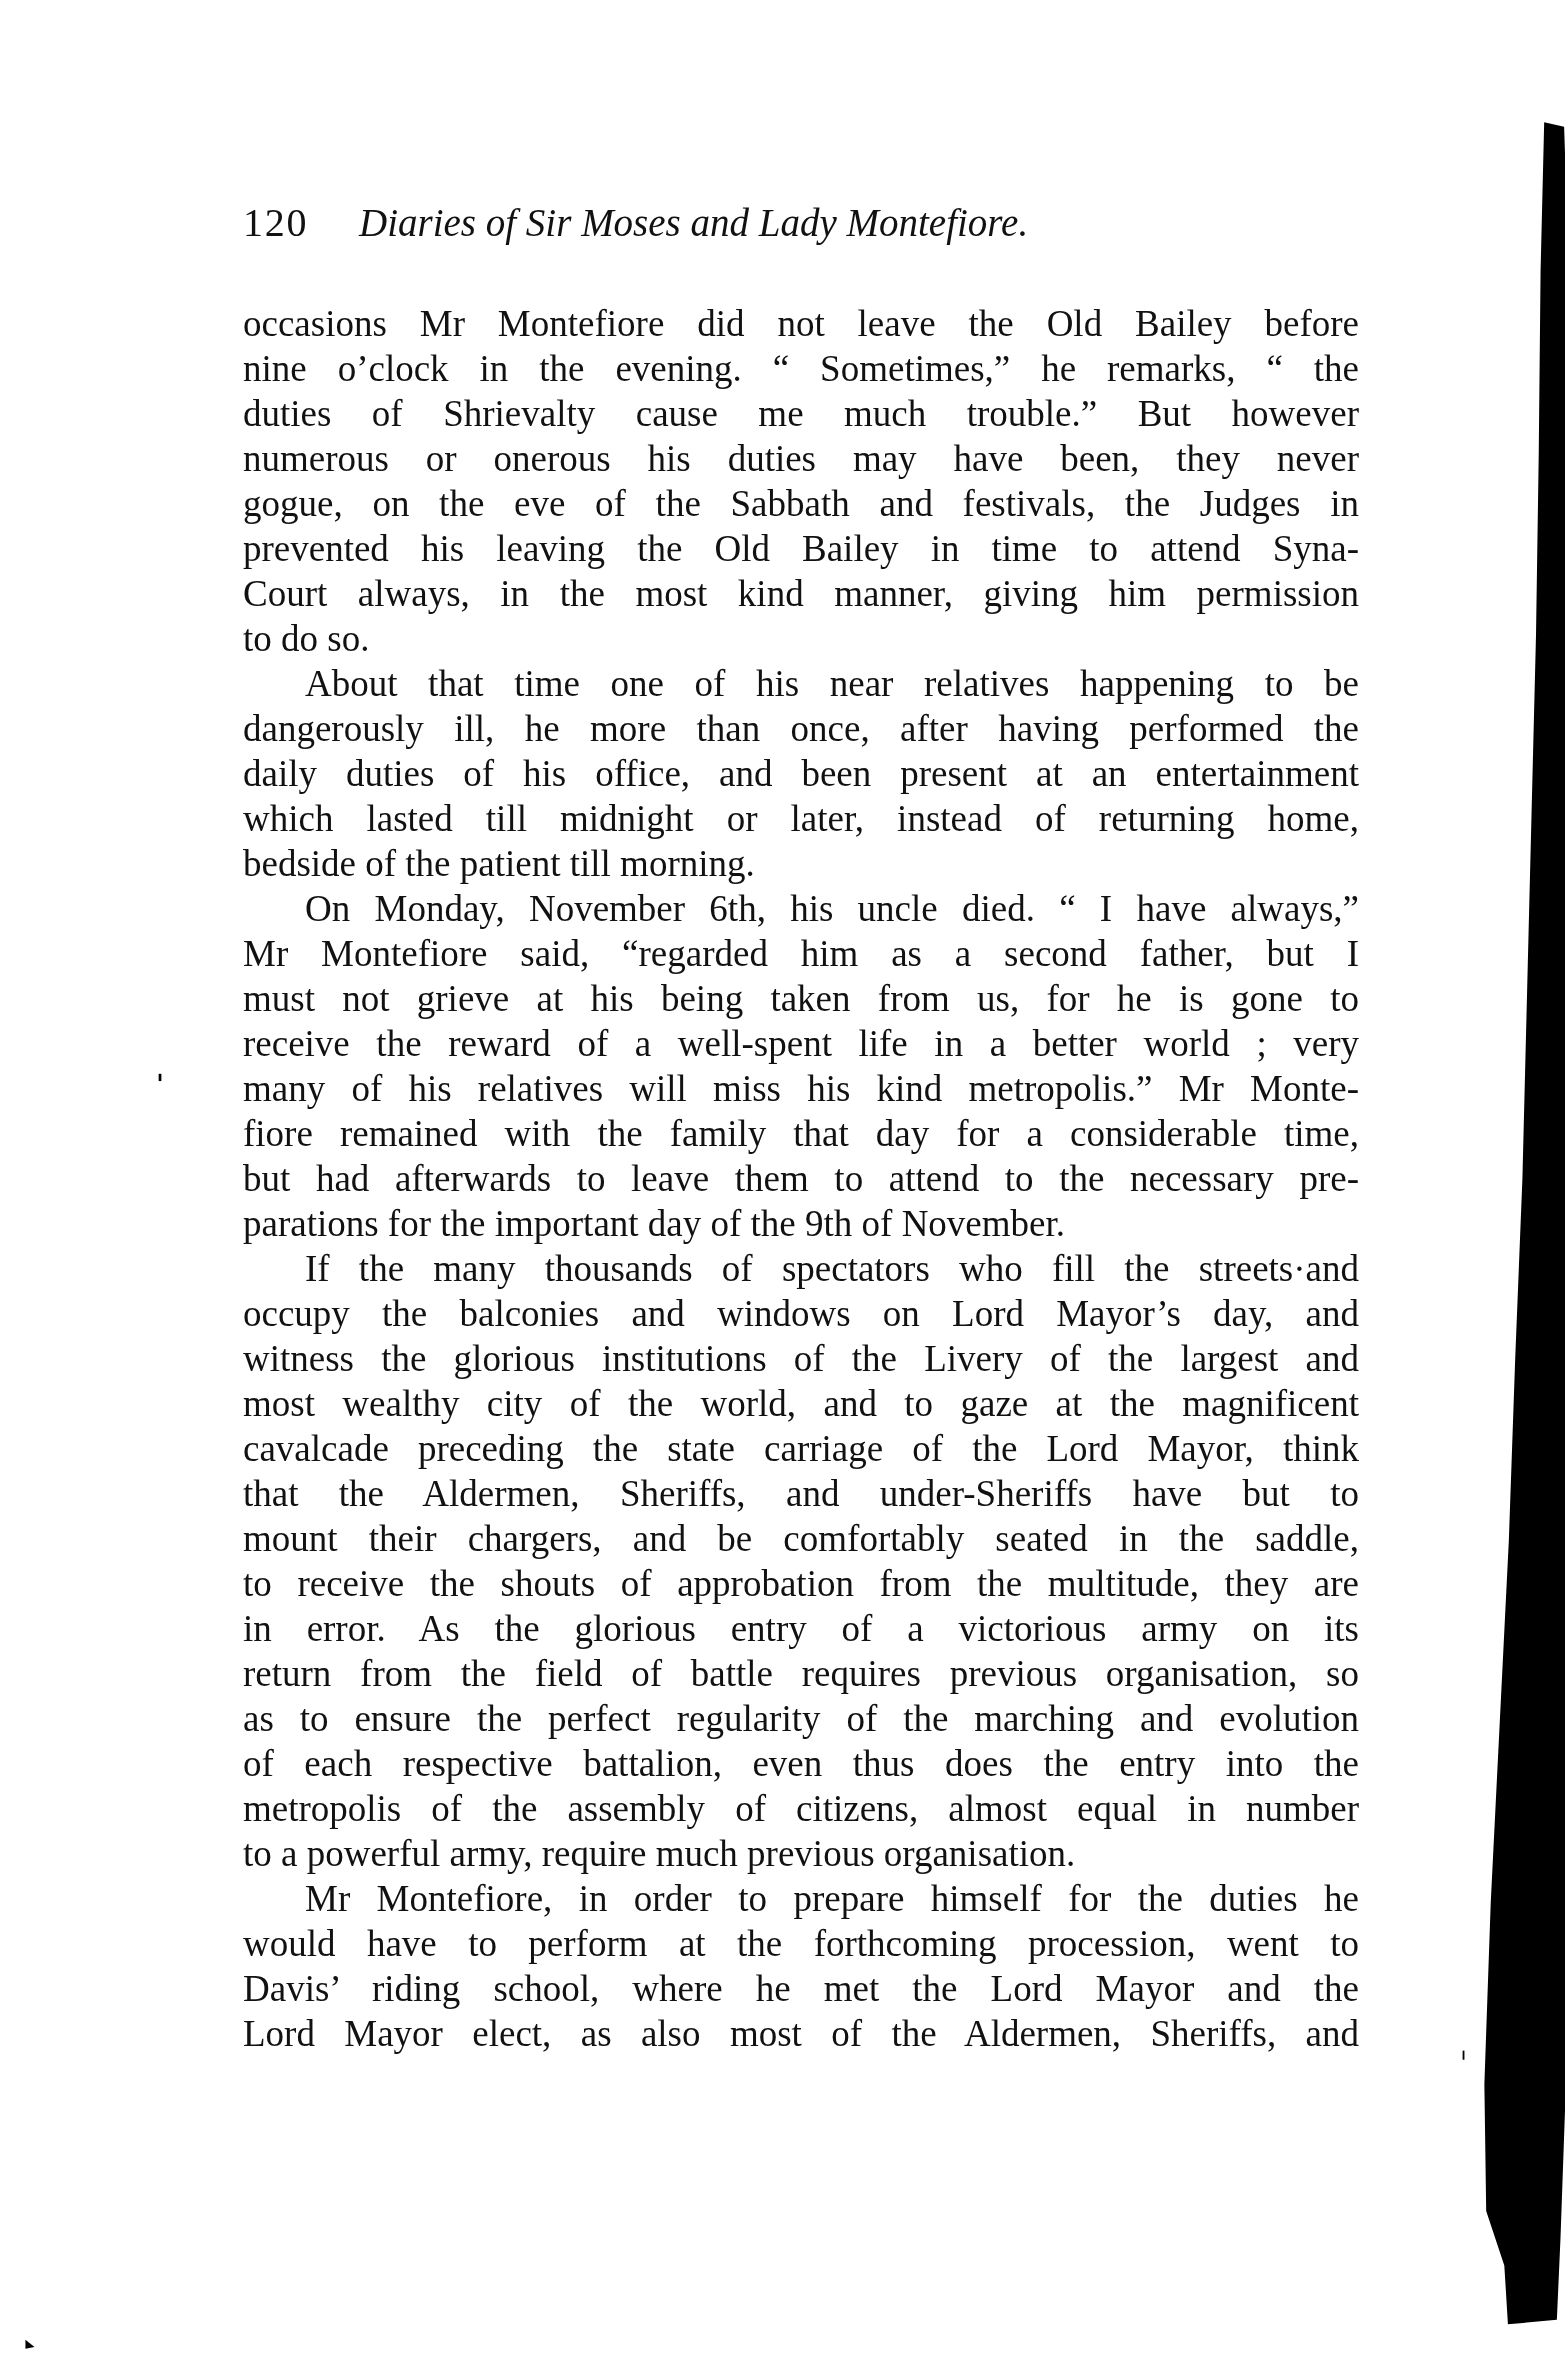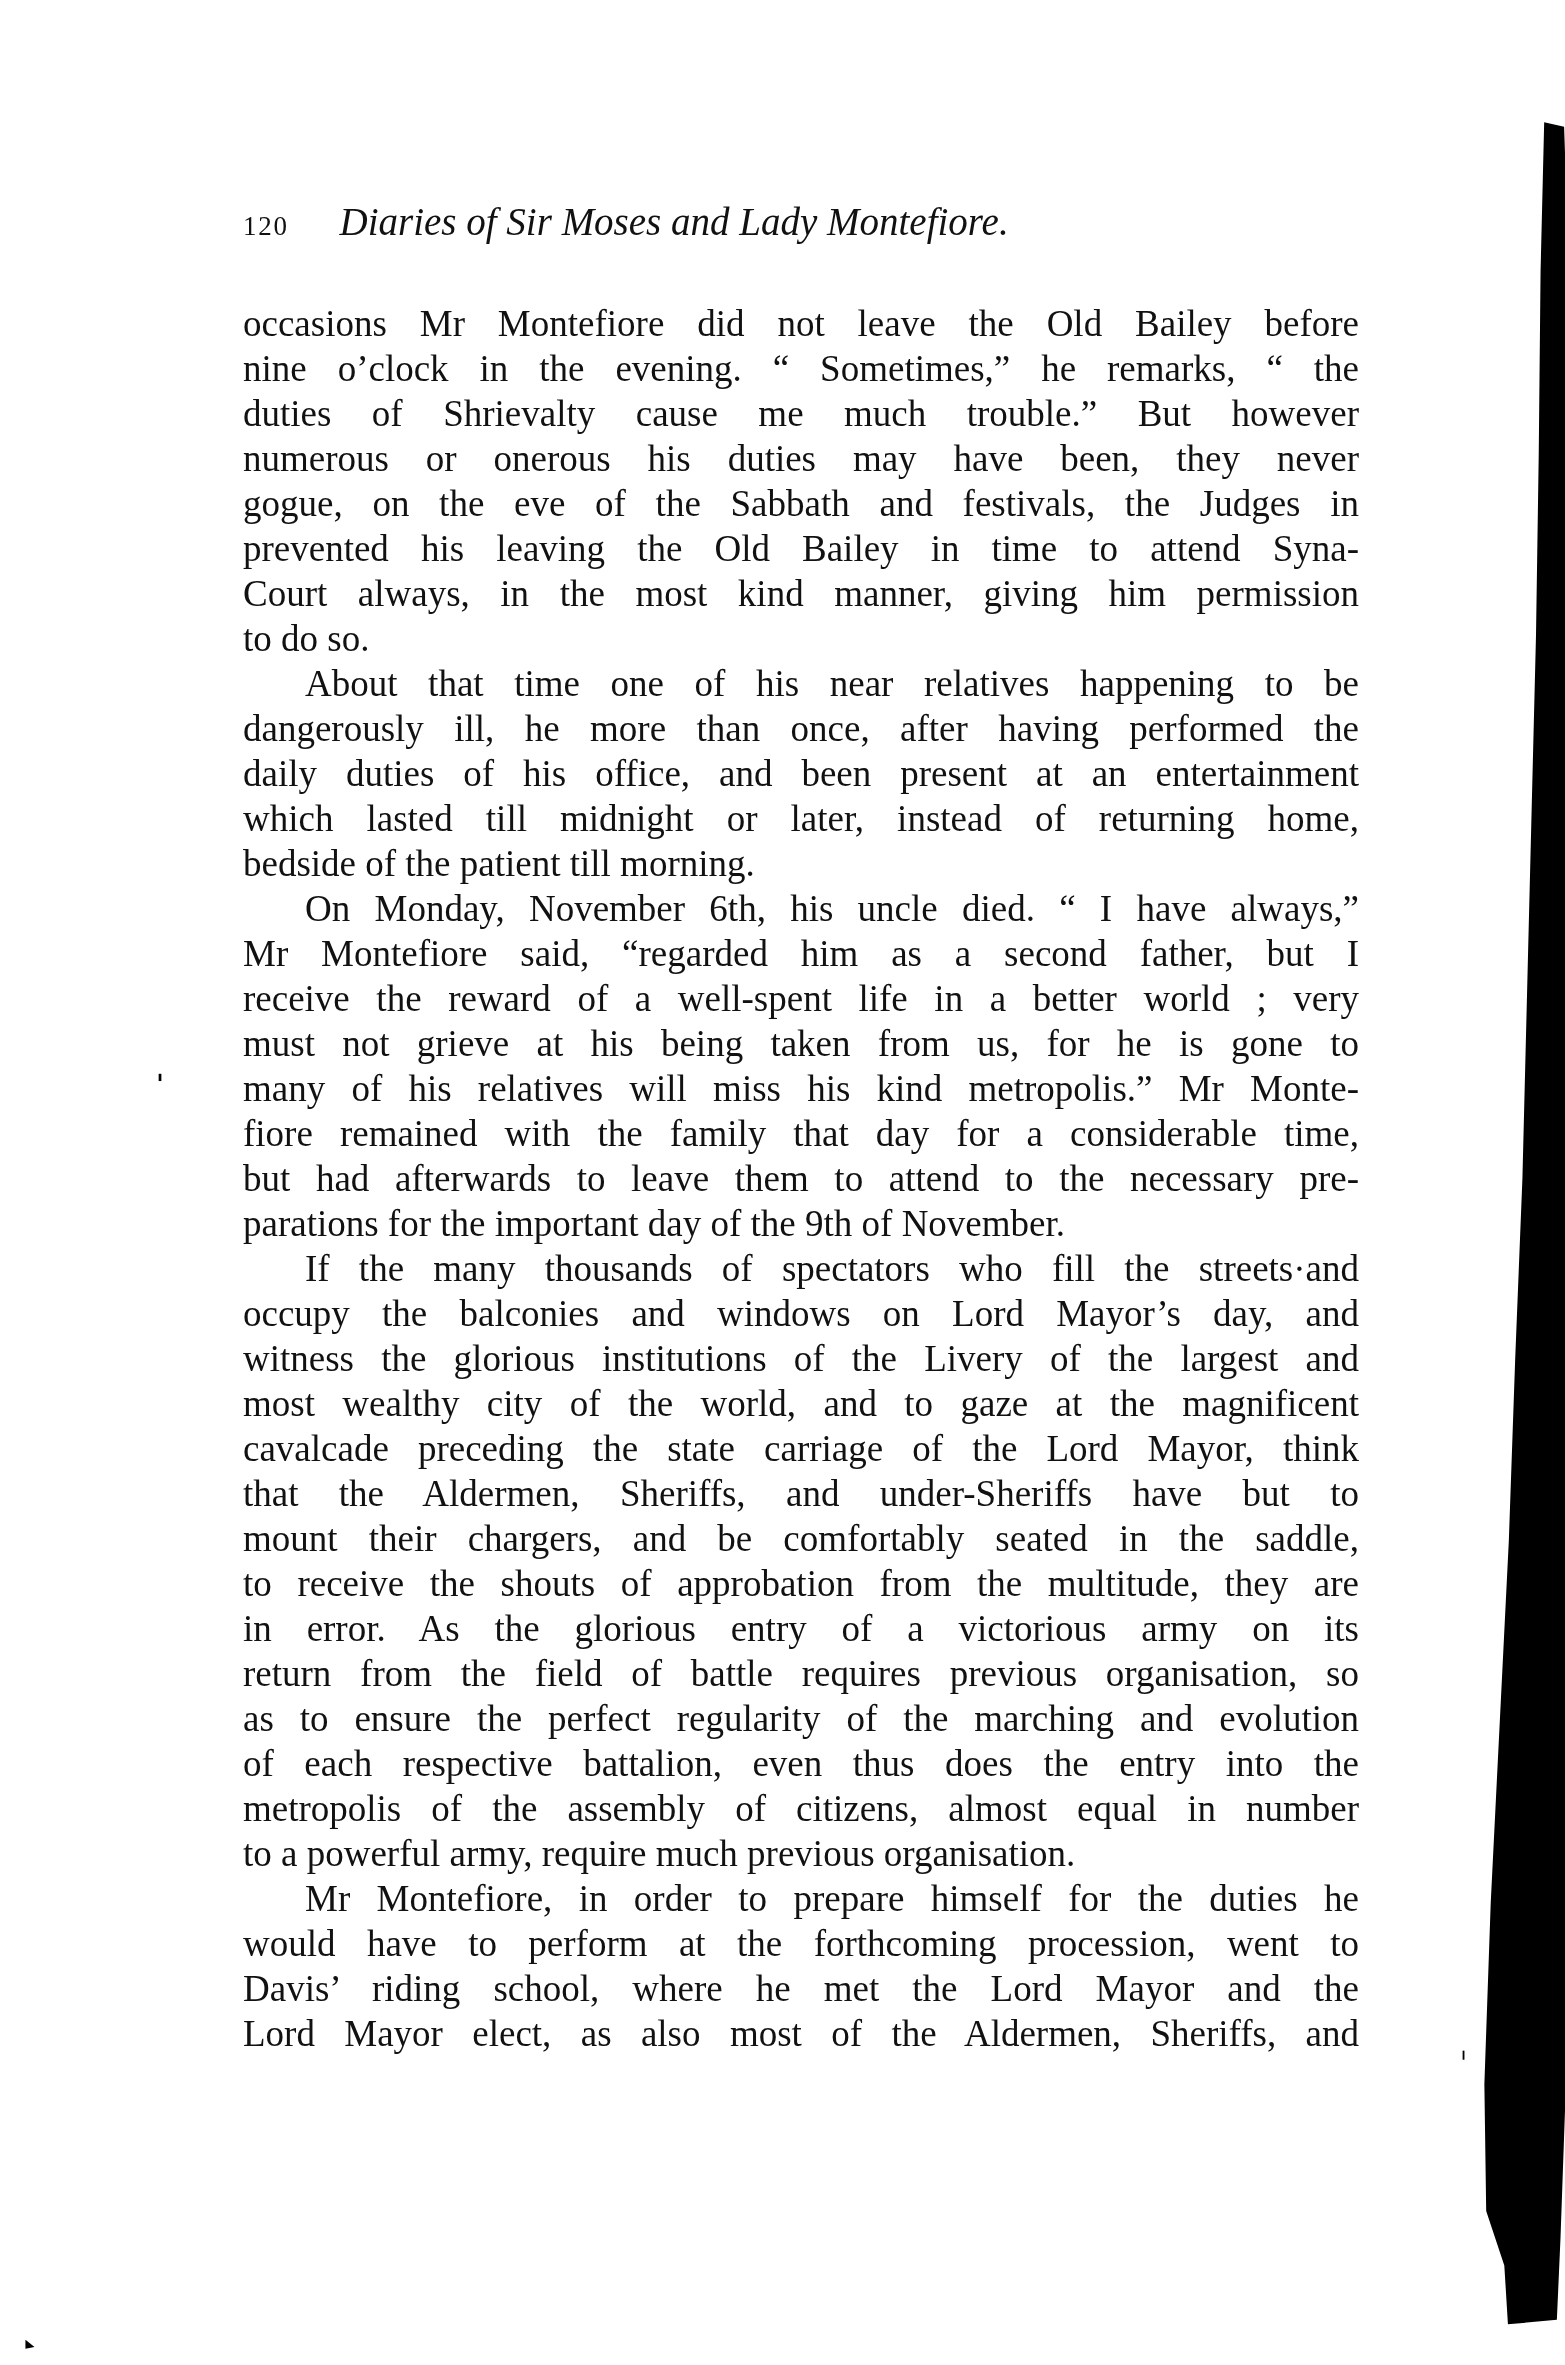--- a/index.html
+++ b/index.html
@@ -1,18 +1,18 @@
 <!DOCTYPE html>
 <html style="font-size:14.5px"><head>
 <meta charset="utf-8">
 <style>
   html, body { margin:0; padding:0; background:#ffffff; }
   body { width:1566px; height:2366px; position:relative; overflow:hidden; font-family:"Liberation Serif","DejaVu Serif",serif; color:#111; }
   .header { position:absolute; left:243px; top:199px; width:1133px; height:63px; white-space:nowrap; }
-  .page-num { font-size:27px; letter-spacing:1.8px; vertical-align:baseline; }
+  .page-num { font-size:40px; letter-spacing:1.8px; vertical-align:baseline; }
   .running-title { font-style:italic; font-size:39px; margin-left:47px; vertical-align:baseline; }
   .body-text { position:absolute; left:243px; top:301px; width:1116px; font-size:37px; line-height:45px; }
   .para { margin:0; text-align:justify; text-align-last:justify; }
   .para .line { display:block; text-align:justify; text-align-last:justify; white-space:nowrap; }
   .para .line.last { text-align-last:left; }
   .para .line.indent { padding-left:62px; }
   .strip { position:absolute; left:0; top:0; }
 </style>
 </head>
 <body>
@@ -36,22 +36,22 @@
   <p class="para">
     <span class="line indent">About that time one of his near relatives happening to be</span>
     <span class="line">dangerously ill, he more than once, after having performed the</span>
     <span class="line">daily duties of his office, and been present at an entertainment</span>
     <span class="line">which lasted till midnight or later, instead of returning home,</span>
     <span class="line last">bedside of the patient till morning.</span>
   </p>
   <p class="para">
     <span class="line indent">On Monday, November 6th, his uncle died.  “ I have always,”</span>
     <span class="line">Mr Montefiore said, “regarded him as a second father, but I</span>
+    <span class="line">must not grieve at his being taken from us, for he is gone to</span>
     <span class="line">receive the reward of a well-spent life in a better world ; very</span>
-    <span class="line">must not grieve at his being taken from us, for he is gone to</span>
     <span class="line">many of his relatives will miss his kind metropolis.”  Mr Monte-</span>
     <span class="line">fiore remained with the family that day for a considerable time,</span>
     <span class="line">but had afterwards to leave them to attend to the necessary pre-</span>
     <span class="line last">parations for the important day of the 9th of November.</span>
   </p>
   <p class="para">
     <span class="line indent">If the many thousands of spectators who fill the streets·and</span>
     <span class="line">occupy the balconies and windows on Lord Mayor’s day, and</span>
     <span class="line">witness the glorious institutions of the Livery of the largest and</span>
     <span class="line">most wealthy city of the world, and to gaze at the magnificent</span>

